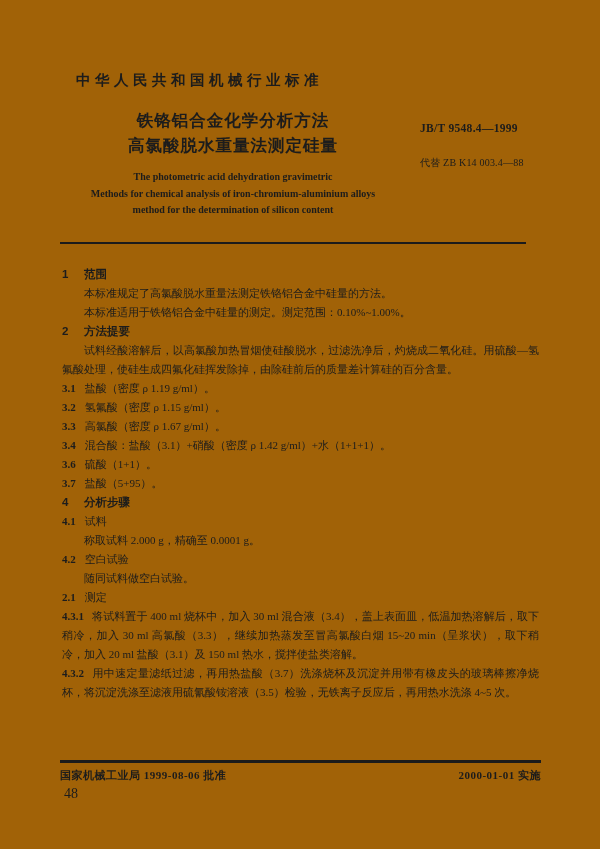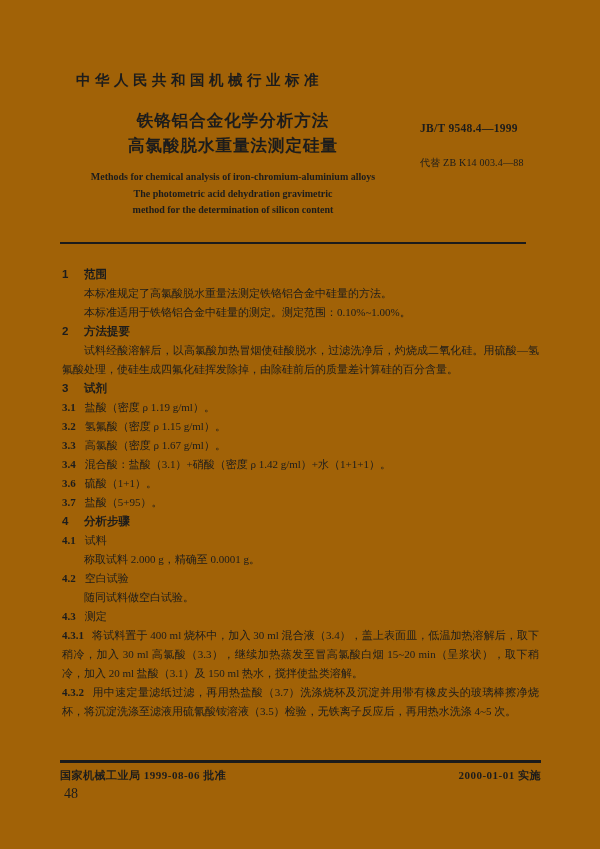--- a/index.html
+++ b/index.html
@@ -76,43 +76,40 @@
 
   <div class="title-zh">
     <div>铁铬铝合金化学分析方法</div>
     <div>高氯酸脱水重量法测定硅量</div>
   </div>
 
   <div class="std-no">JB/T 9548.4—1999</div>
   <div class="replaces">代替 ZB K14 003.4—88</div>
 
   <div class="title-en">
+    <div>The photometric acid dehydration gravimetric</div>
     <div>Methods for chemical analysis of iron-chromium-aluminium alloys</div>
-    <div>The photometric acid dehydration gravimetric</div>
     <div>method for the determination of silicon content</div>
   </div>
 
   <div class="rule header-rule"></div>
 
   <div class="body">
 
     <div class="h2 first">
       <span class="no">1</span><span>范围</span>
     </div>
     <p>本标准规定了高氯酸脱水重量法测定铁铬铝合金中硅量的方法。</p>
     <p>本标准适用于铁铬铝合金中硅量的测定。测定范围：0.10%~1.00%。</p>
 
     <div class="h2">
       <span class="no">2</span><span>方法提要</span>
     </div>
     <p>试料经酸溶解后，以高氯酸加热冒烟使硅酸脱水，过滤洗净后，灼烧成二氧化硅。用硫酸—氢氟酸处理，使硅生成四氟化硅挥发除掉，由除硅前后的质量差计算硅的百分含量。</p>
 
-    <div class="h2">
-      <span class="no">3</span><span>试剂</span>
-    </div>
     <div class="clause">
       <span class="cno">3.1</span><span class="ctext">盐酸（密度 ρ 1.19 g/ml）。</span>
     </div>
     <div class="clause">
       <span class="cno">3.2</span><span class="ctext">氢氟酸（密度 ρ 1.15 g/ml）。</span>
     </div>
     <div class="clause">
       <span class="cno">3.3</span><span class="ctext">高氯酸（密度 ρ 1.67 g/ml）。</span>
     </div>
     <div class="clause">
@@ -133,21 +130,21 @@
       <span class="cno">4.1</span><span class="ctext">试料</span>
     </div>
     <p>称取试料 2.000 g，精确至 0.0001 g。</p>
 
     <div class="clause sub">
       <span class="cno">4.2</span><span class="ctext">空白试验</span>
     </div>
     <p>随同试料做空白试验。</p>
 
     <div class="clause sub">
-      <span class="cno">4.3</span><span class="ctext">测定</span>
+      <span class="cno">2.1</span><span class="ctext">测定</span>
     </div>
     <p class="step">
       <span class="cno">4.3.1</span><span>将试料置于 400 ml 烧杯中，加入 30 ml 混合液（3.4），盖上表面皿，低温加热溶解后，取下稍冷，加入 30 ml 高氯酸（3.3），继续加热蒸发至冒高氯酸白烟 15~20 min（呈浆状），取下稍冷，加入 20 ml 盐酸（3.1）及 150 ml 热水，搅拌使盐类溶解。</span>
     </p>
     <p class="step">
       <span class="cno">4.3.2</span><span>用中速定量滤纸过滤，再用热盐酸（3.7）洗涤烧杯及沉淀并用带有橡皮头的玻璃棒擦净烧杯，将沉淀洗涤至滤液用硫氰酸铵溶液（3.5）检验，无铁离子反应后，再用热水洗涤 4~5 次。</span>
     </p>
   </div>
 
   <div class="rule footer-rule"></div>

